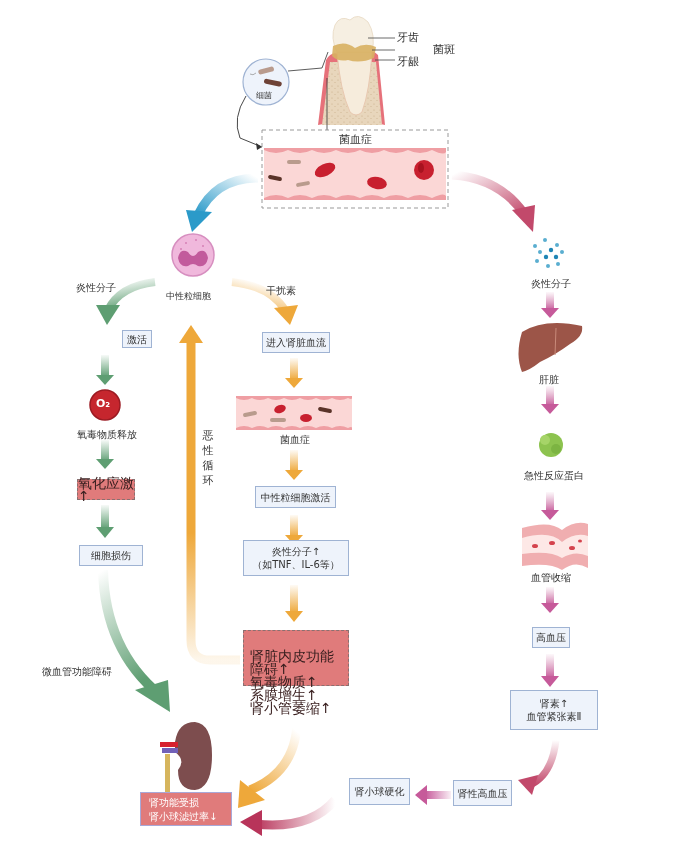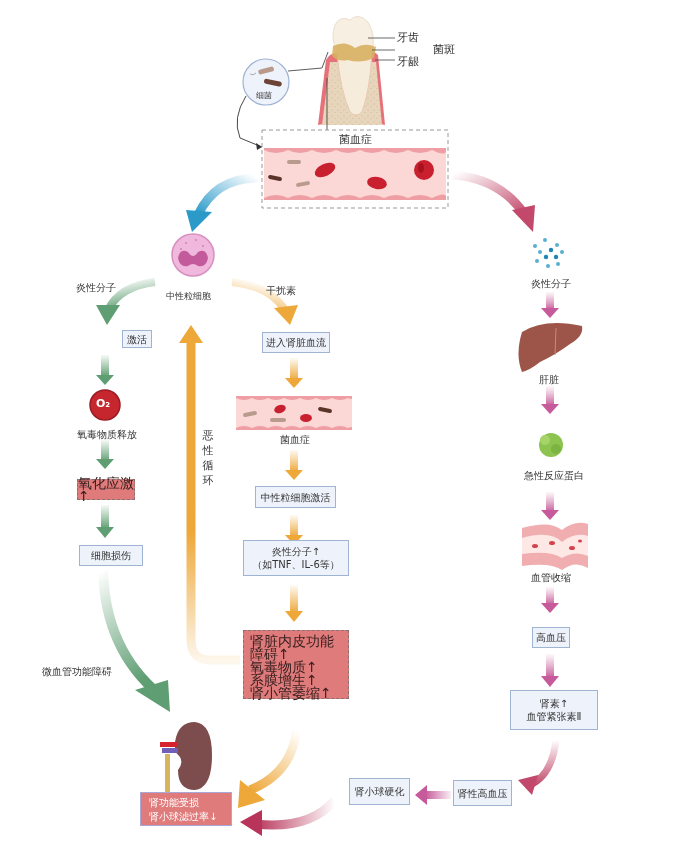--- a/index.html
+++ b/index.html
@@ -255,21 +255,21 @@
 </div>
 
 <div class="lbl" style="left:266px;top:285px;">干扰素</div>
 <div class="box" style="left:262px;top:332px;width:68px;height:21px;">进入肾脏血流</div>
 <div class="lbl" style="left:280px;top:434px;">菌血症</div>
 <div class="box" style="left:255px;top:486px;width:81px;height:22px;">中性粒细胞激活</div>
 <div class="box" style="left:243px;top:540px;width:106px;height:36px;flex-direction:column;">
   <div>炎性分子↑</div>
   <div>（如TNF、IL-6等）</div>
 </div>
-<div class="redbox" style="left:243px;top:630px;width:106px;height:69px;padding:4px 6px;">
+<div class="redbox" style="left:243px;top:630px;width:106px;height:56px;padding:19px 6px;">
   <div>肾脏内皮功能障碍↑</div>
   <div>氧毒物质↑</div>
   <div>系膜增生↑</div>
   <div>肾小管萎缩↑</div>
 </div>
 
 <div class="kbox" style="left:140px;top:792px;width:92px;height:34px;">
   <div>肾功能受损</div>
   <div>肾小球滤过率↓</div>
 </div>

